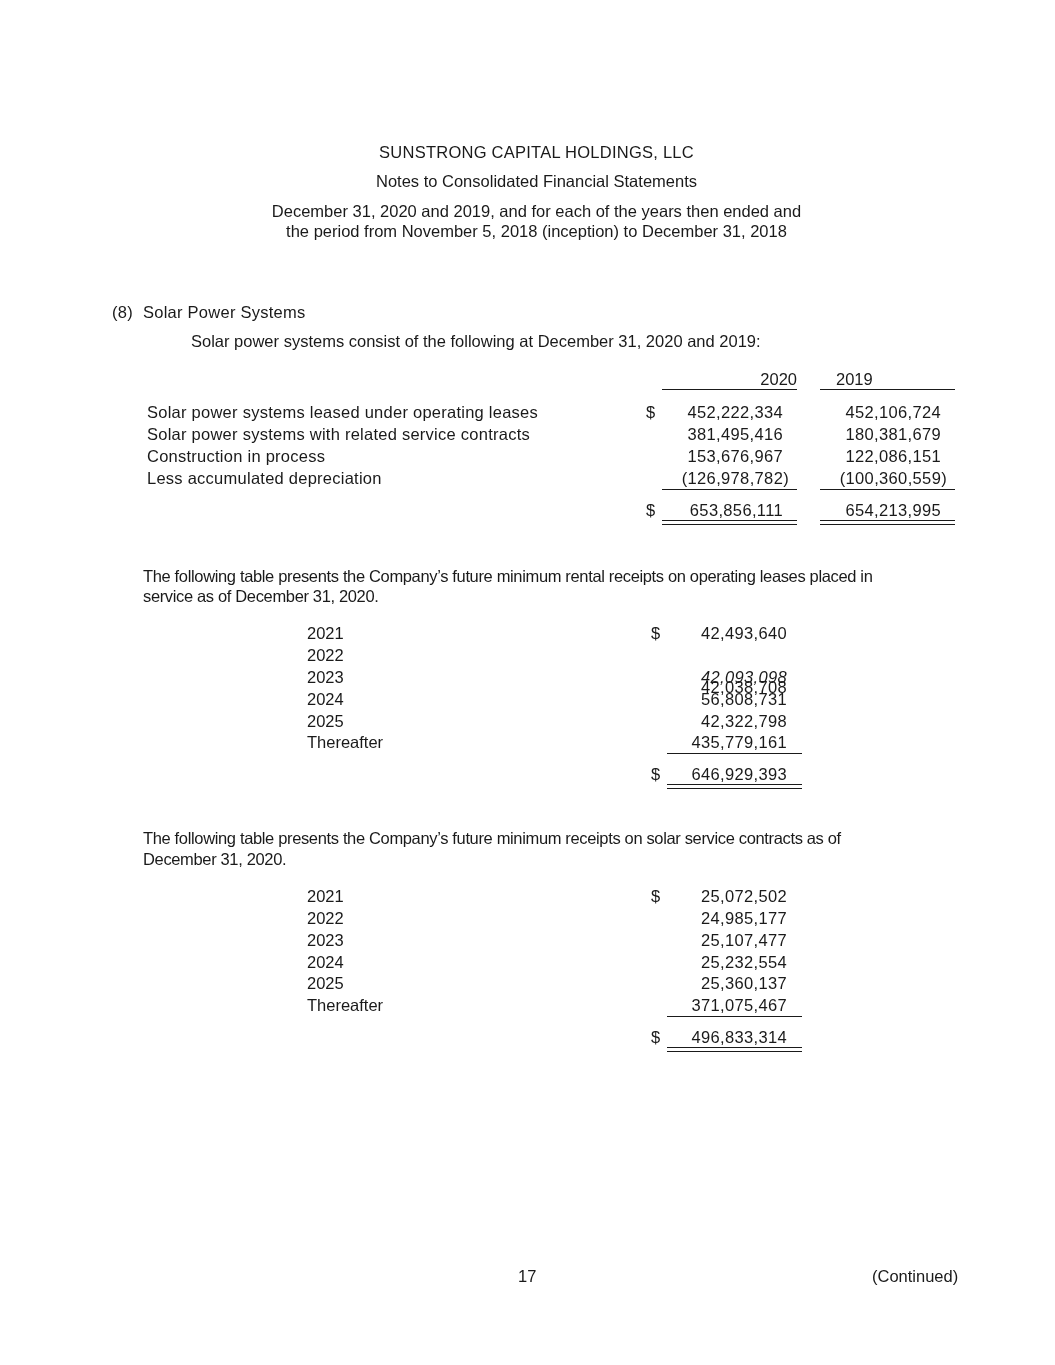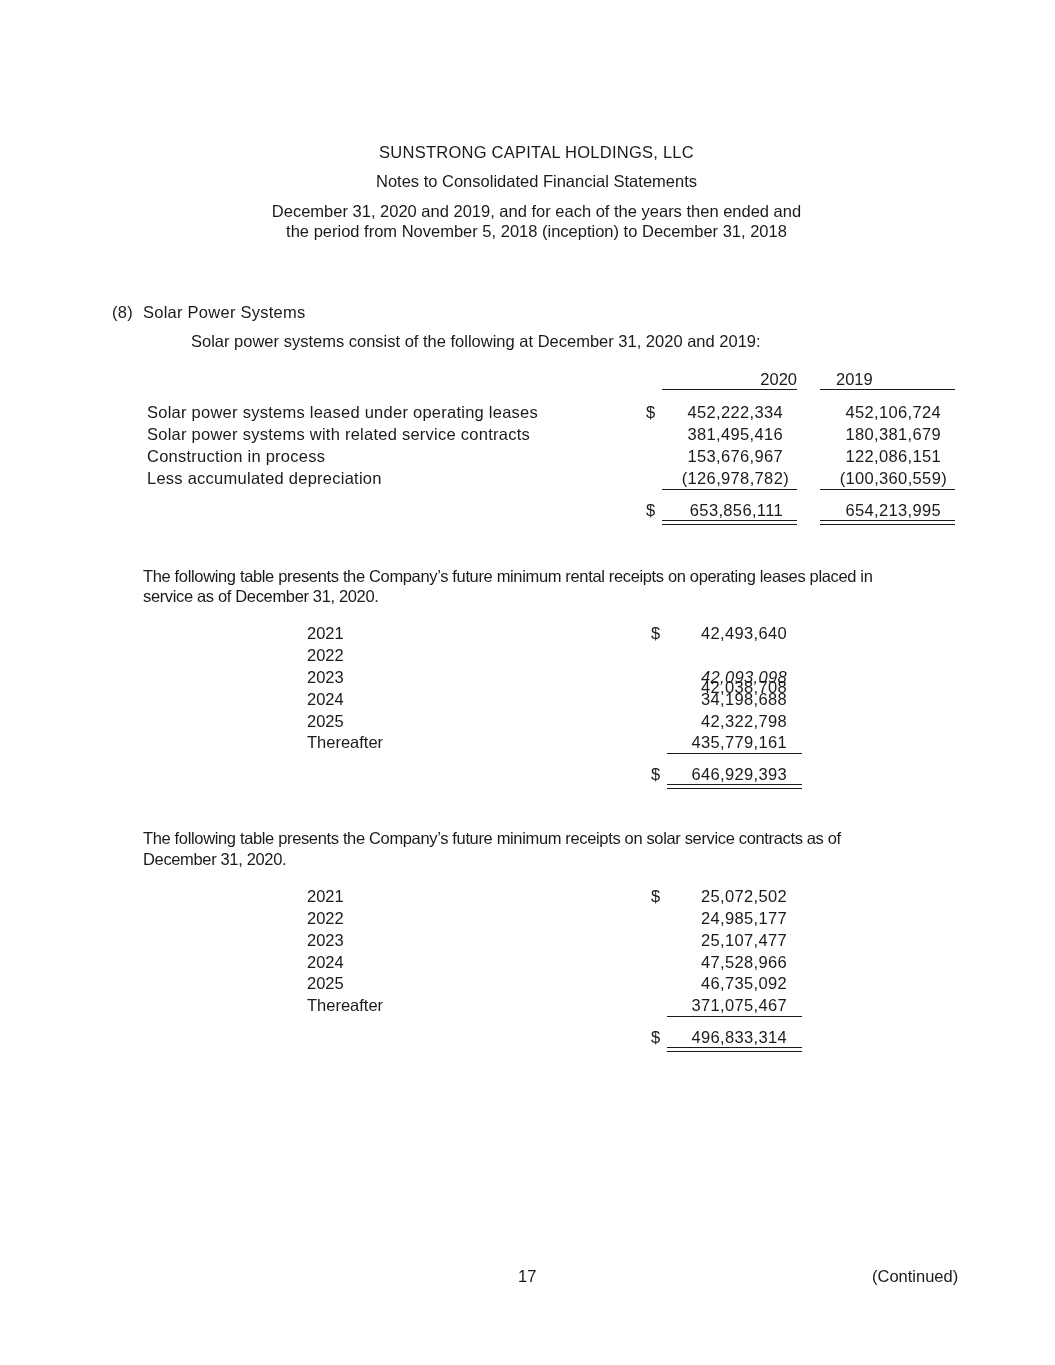--- a/index.html
+++ b/index.html
@@ -78,21 +78,21 @@
   <div>
     <div class="abs" style="top:645px; left:307px;">2022</div>
     <div class="abs num" style="top:677px; left:667px; width:120px;">42,038,708</div>
   </div>
   <div>
     <div class="abs" style="top:667px; left:307px;">2023</div>
     <div class="abs num" style="top:667px; left:667px; width:120px;font-style:italic;">42,093,098</div>
   </div>
   <div>
     <div class="abs" style="top:689px; left:307px;">2024</div>
-    <div class="abs num" style="top:689px; left:667px; width:120px;">34,198,688</div>
+    <div class="abs num" style="top:689px; left:667px; width:120px;">56,808,731</div>
   </div>
   <div>
     <div class="abs" style="top:711px; left:307px;">2025</div>
     <div class="abs num" style="top:711px; left:667px; width:120px;">42,322,798</div>
   </div>
   <div>
     <div class="abs" style="top:732px; left:307px;">Thereafter</div>
     <div class="abs num" style="top:732px; left:667px; width:120px;">435,779,161</div>
   </div>
   <div class="rule" style="top:753px; left:667px; width:135px;"></div>
@@ -115,25 +115,25 @@
   <div>
     <div class="abs" style="top:908px; left:307px;">2022</div>
     <div class="abs num" style="top:908px; left:667px; width:120px;">24,985,177</div>
   </div>
   <div>
     <div class="abs" style="top:930px; left:307px;">2023</div>
     <div class="abs num" style="top:930px; left:667px; width:120px;">25,107,477</div>
   </div>
   <div>
     <div class="abs" style="top:952px; left:307px;">2024</div>
-    <div class="abs num" style="top:952px; left:667px; width:120px;">47,528,966</div>
+    <div class="abs num" style="top:952px; left:667px; width:120px;">25,232,554</div>
   </div>
   <div>
     <div class="abs" style="top:973px; left:307px;">2025</div>
-    <div class="abs num" style="top:973px; left:667px; width:120px;">46,735,092</div>
+    <div class="abs num" style="top:973px; left:667px; width:120px;">25,360,137</div>
   </div>
   <div>
     <div class="abs" style="top:995px; left:307px;">Thereafter</div>
     <div class="abs num" style="top:995px; left:667px; width:120px;">371,075,467</div>
   </div>
   <div class="rule" style="top:1016px; left:667px; width:135px;"></div>
   <div>
     <div class="abs" style="top:1027px; left:651px;">$</div>
     <div class="abs num" style="top:1027px; left:667px; width:120px;">496,833,314</div>
   </div>

